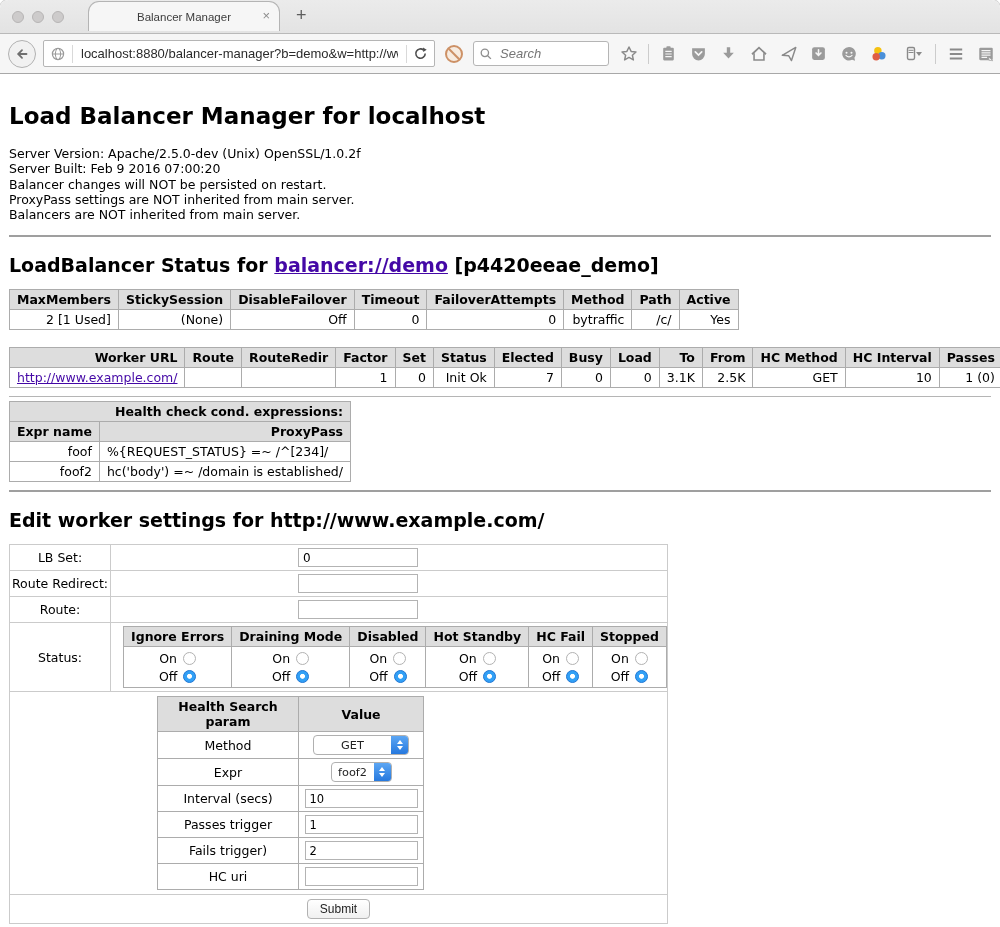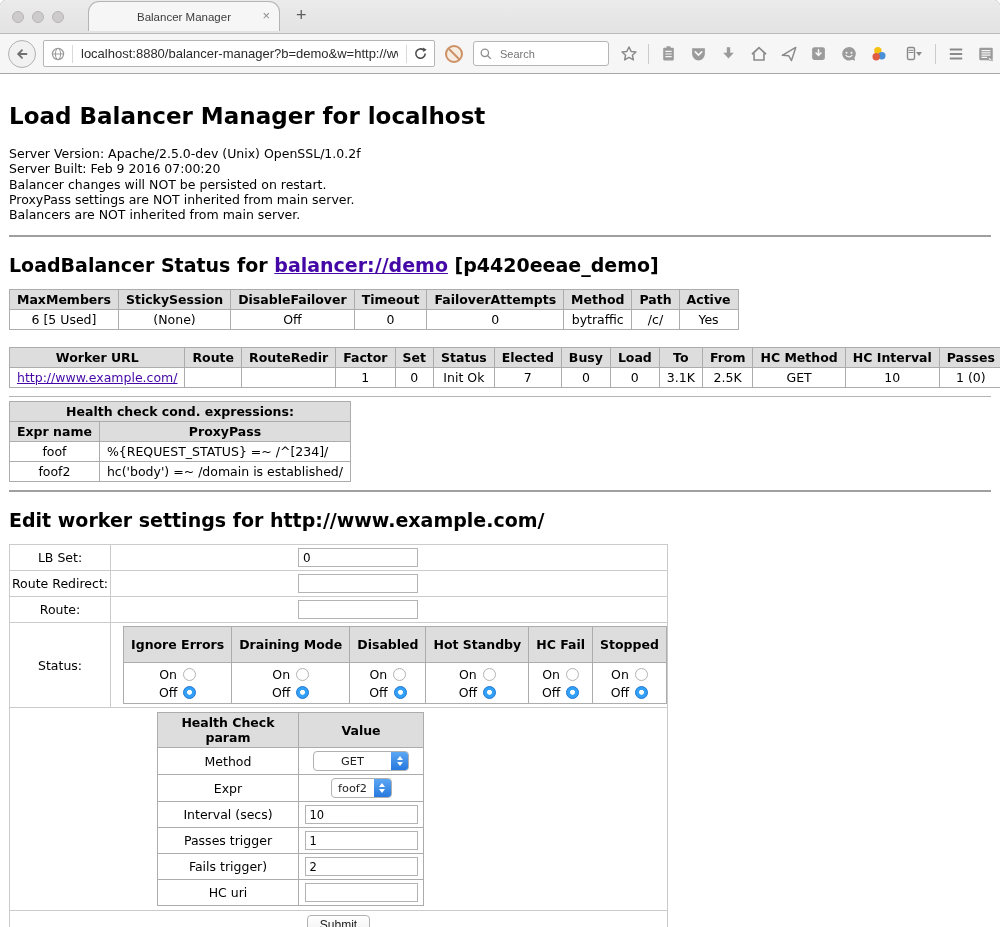--- a/index.html
+++ b/index.html
@@ -20,50 +20,50 @@
   .newtab { position:absolute; left:296px; top:5px; font-size:18px; color:#5d5d5d; font-weight:400; }
   
   .navbar { height:40px; background:#f6f6f6; border-bottom:1px solid #a8a8a8; display:flex; align-items:center; padding:0 8px; gap:7px; }
   .back-btn { width:28px; height:28px; border-radius:50%; background:#f1f1f1; border:1px solid #b1b1b1; display:flex; align-items:center; justify-content:center; flex:none; }
   .url-field { width:392px; height:27px; background:#fff; border:1px solid #b5b5b5; border-radius:2px; display:flex; align-items:center; padding:0 6px; gap:6px; flex:none; }
   .url-input { flex:1; border:none; outline:none; font-size:13px; color:#2b2b2b; font-family:"Liberation Sans",sans-serif; white-space:nowrap; overflow:hidden; background:transparent; }
   .vdiv { width:1px; height:18px; background:#d9d9d9; flex:none; }
   .vdiv-tools { width:1px; height:20px; background:#cccccc; flex:none; margin:0 2px; }
   .block-btn { flex:none; display:flex; align-items:center; justify-content:center; width:24px; }
   .search-field { width:136px; height:25px; background:#fff; border:1px solid #b5b5b5; border-radius:3px; display:flex; align-items:center; padding:0 5px; gap:5px; flex:none; }
-  .search-input { flex:1; min-width:0; border:none; outline:none; font-size:11px; color:#000000; background:transparent; font-family:"Liberation Sans",sans-serif; }
+  .search-input { flex:1; min-width:0; border:none; outline:none; font-size:13px; color:#000000; background:transparent; font-family:"Liberation Sans",sans-serif;font-style:italic; }
   .tools { margin-left:auto; display:flex; align-items:center; gap:5px; }
   .tool-btn { width:25px; height:26px; display:flex; align-items:center; justify-content:center; flex:none; }
   .caret { width:0; height:0; border-left:3.5px solid transparent; border-right:3.5px solid transparent; border-top:4px solid #8a8a8a; margin-left:-3px; }
   
   .content { padding:0 9px; font-family:"DejaVu Sans", sans-serif; font-size:12.5px; color:#000; }
   h1.pgtitle { font-size:23px; margin:29px 0 17px; font-weight:700; }
   .info-line { line-height:15.3px; }
   hr.rule { border:none; border-top:2px solid #9f9f9f; margin:13px 0 0; }
   h2.section { font-size:19px; font-weight:700; margin:17px 0 13px; }
   h2.section a { color:#4408a6; }
   table.data { border-collapse:collapse; border:1px solid #7f7f7f; font-size:12.5px; }
-  table.data th, table.data td { border:1px solid #acacac; padding:2px 7px; text-align:center; white-space:nowrap; }
+  table.data th, table.data td { border:1px solid #acacac; padding:2px 7px; text-align:right; white-space:nowrap; }
   table.data th { background:#ddd; font-weight:700; }
   table.worker { margin-top:17px; width:982px; }
   table.worker a { color:#4408a6; }
   hr.thin { border:none; border-top:1px solid #b5b5b5; margin:8px 0 4px; }
   table.expr td.exprcell { text-align:left; }
   
   .form-table { width:565px; border-collapse:collapse; border:1px solid #9a9a9a; margin-top:9px; font-size:12.5px; }
   .form-table > tbody > tr > td { border:1px solid #cbcbcb; padding:3px 0; }
   td.flabel { width:90px; text-align:center; white-space:nowrap; padding:3px 2px !important; }
   td.fvalue { text-align:left; padding-left:187px !important; }
   .tinput { width:120px; height:19px; border:1px solid #b3b3b3; font-size:12px; padding:1px 4px; font-family:"DejaVu Sans",sans-serif; background:#fff; }
   .numwrap { position:relative; display:inline-block; }
   .spinner { position:absolute; right:4px; top:3px; width:12px; height:14px; background:linear-gradient(#fcfcfc,#e7e7e7); border:1px solid #bdbdbd; border-radius:2px; display:flex; flex-direction:column; align-items:center; justify-content:center; gap:2px; }
   .sp-up { width:0;height:0;border-left:3px solid transparent;border-right:3px solid transparent;border-bottom:3.5px solid #8b8b8b; }
   .sp-dn { width:0;height:0;border-left:3px solid transparent;border-right:3px solid transparent;border-top:3.5px solid #8b8b8b; }
   table.status-table { border-collapse:collapse; border:1px solid #8d8d8d; margin:1px 0 1px 12px; font-size:12.5px; }
-  table.status-table th { background:#ddd; border:1px solid #acacac; padding:10px 7px; white-space:nowrap; font-weight:700; }
+  table.status-table th { background:#ddd; border:1px solid #acacac; padding:2px 7px; white-space:nowrap; font-weight:700; }
   table.status-table td { border:1px solid #acacac; padding:2px 9px; }
   .radio-line { display:flex; align-items:center; justify-content:center; gap:6px; height:18px; }
   .radio { width:13px; height:13px; border-radius:50%; flex:none; }
   .radio.unchecked { background:#fff; border:1px solid #b2b2b2; }
   .radio.checked { background:radial-gradient(circle at 50% 48%, #ffffff 0 2.1px, #31a0f6 2.8px 100%); border:1px solid #2277d4; }
   table.hc-table { border-collapse:collapse; border:1px solid #8d8d8d; margin:2px 0 2px 147px; font-size:12.5px; }
   table.hc-table th { background:#ddd; border:1px solid #acacac; padding:2px 7px; font-weight:700; }
   table.hc-table td { border:1px solid #acacac; padding:3px 4px; }
   td.hclabel { width:141px; text-align:center; white-space:nowrap; }
   td.hcvalue { width:125px; text-align:center; }
@@ -266,21 +266,21 @@
         <th>MaxMembers</th>
         <th>StickySession</th>
         <th>DisableFailover</th>
         <th>Timeout</th>
         <th>FailoverAttempts</th>
         <th>Method</th>
         <th>Path</th>
         <th>Active</th>
       </tr>
       <tr>
-        <td>6 [5 Used]</td>
+        <td>2 [1 Used]</td>
         <td>(None)</td>
         <td>Off</td>
         <td>0</td>
         <td>0</td>
         <td>bytraffic</td>
         <td>/c/</td>
         <td>Yes</td>
       </tr>
     </tbody>
       </table>
@@ -447,21 +447,21 @@
             </tr>
           </tbody>
               </table>
         </td>
       </tr>
       <tr>
         <td colspan="2" style="padding:2px 0;">
           <table class="hc-table">
             <tbody>
                   <tr>
-              <th>Health Check param</th>
+              <th>Health Search param</th>
               <th>Value</th>
             </tr>
             <tr>
               <td class="hclabel">Method</td>
               <td class="hcvalue">
                 <span class="select sel-method">
                   <span class="select-text">GET</span>
                   <span class="select-stepper">
                           <span class="chev-up"></span>
                           <span class="chev-dn"></span>

